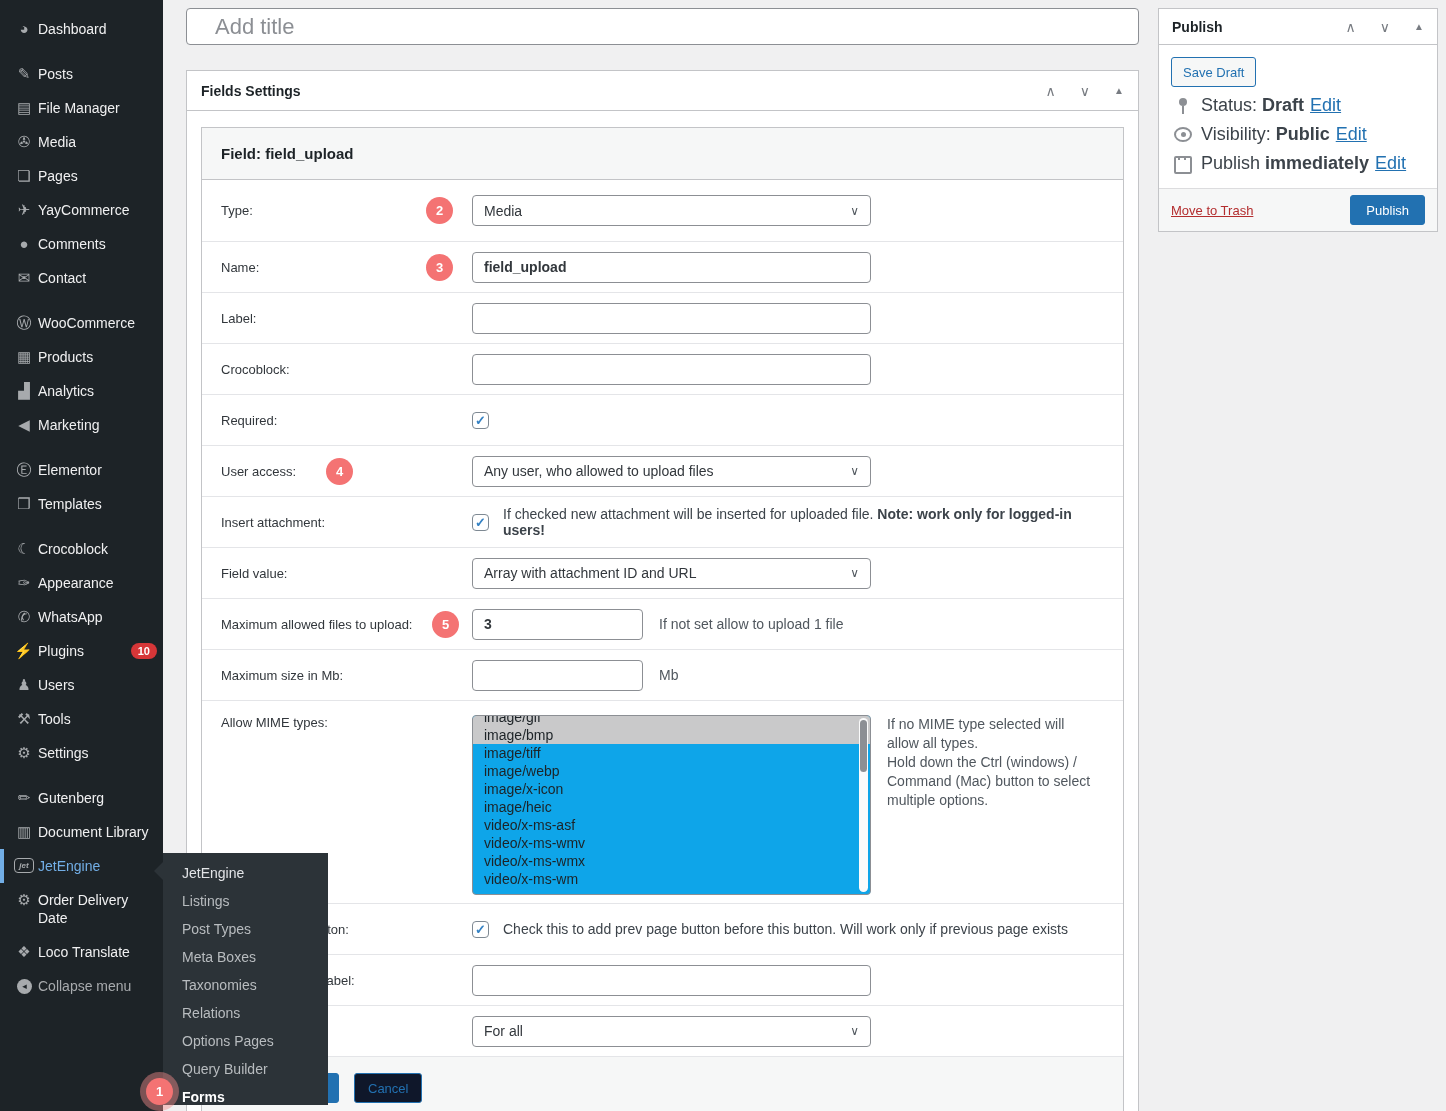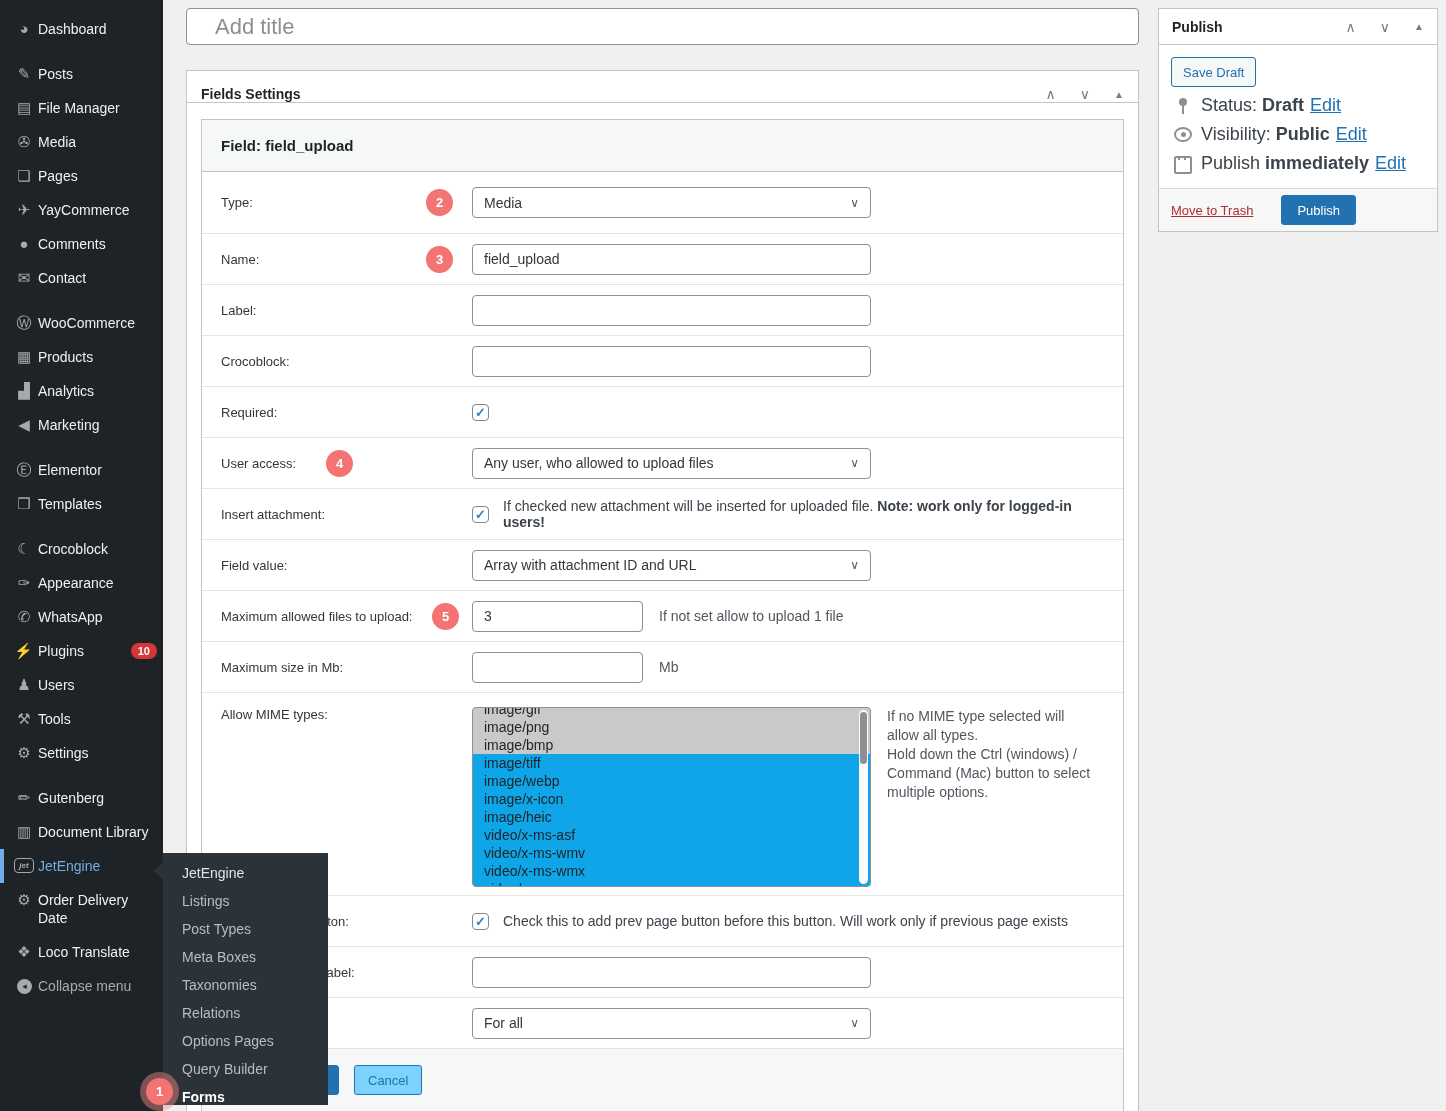--- a/index.html
+++ b/index.html
@@ -27,21 +27,21 @@
   .fly-item.bold { color:#fff; font-weight:bold; }
   .num-badge { width:27px; height:27px; border-radius:50%; background:#f47373; color:#fff; font-size:13px; font-weight:bold; display:flex; align-items:center; justify-content:center; }
   .fly-badge { position:absolute; left:-17px; top:225px; box-shadow:0 0 0 6px rgba(244,140,140,.45); z-index:21; }
 
   
   .main { position:absolute; left:186px; top:0; width:953px; }
   .title-input { margin-top:8px; width:100%; height:37px; border:1px solid #8c8f94; border-radius:4px; background:#fff; font-size:22px; color:#737373; padding:0 28px; font-family:inherit; }
   .title-input::placeholder { color:#8c8f94; }
 
   .postbox { margin-top:25px; background:#fff; border:1px solid #c3c4c7; }
-  .postbox-header { display:flex; align-items:flex-end; height:32px; border-bottom:1px solid #c3c4c7; padding:0 14px; }
+  .postbox-header { display:flex; align-items:center; height:40px; border-bottom:1px solid #c3c4c7; padding:0 14px; }
   .postbox-title { flex:1; font-size:14px; font-weight:bold; color:#1d2327; }
   .handle-icons { display:flex; align-items:center; gap:24px; color:#787c82; font-size:14px; }
   .handle-icons .tri { font-size:10px; }
   .handle-icons span { cursor:pointer; }
 
   .postbox-body { padding:16px 14px 0; }
   .fieldbox { border:1px solid #c3c4c7; }
   .fieldbox-header { background:#f6f7f7; border-bottom:1px solid #c3c4c7; height:52px; display:flex; align-items:center; padding:0 19px; font-size:15px; font-weight:bold; color:#1d2327; }
 
   .frow { display:flex; align-items:center; height:51px; padding:0 19px; border-bottom:1px solid #e4e5e8; position:relative; background:#fff; }
@@ -49,52 +49,52 @@
   .frow.tall { height:203px; align-items:flex-start; padding-top:14px; }
   .frow-label { width:251px; flex-shrink:0; font-size:13px; color:#32373c; }
   .row-badge { position:absolute; top:12px; }
   .frow.first .row-badge { top:17px; }
   .b-type, .b-name { left:224px; }
   .b-access { left:124px; }
   .b-maxfiles { left:230px; }
 
   .ctl-select { width:399px; height:31px; border:1px solid #8c8f94; border-radius:4px; background:#fff; display:flex; align-items:center; justify-content:space-between; padding:0 11px; font-size:14px; color:#32373c; cursor:pointer; flex-shrink:0; }
   .ctl-select .chev { color:#50575e; font-size:12px; }
-  .ctl-input { width:399px; height:31px; border:1px solid #8c8f94; border-radius:4px; padding:8px 11px; font-size:14px; color:#32373c; background:#fff; font-family:inherit; flex-shrink:0; }
+  .ctl-input { width:399px; height:31px; border:1px solid #8c8f94; border-radius:4px; padding:8px 11px; font-size:14px; color:#32373c; background:#fff; font-family:inherit; flex-shrink:0;font-weight:bold; }
   .ctl-input.small { width:171px; }
   .checkbox { width:17px; height:17px; border:1px solid #7e8993; border-radius:4px; background:#fff; display:flex; align-items:center; justify-content:center; color:#3582c4; font-size:13px; font-weight:bold; cursor:pointer; flex-shrink:0; }
   .note { margin-left:14px; font-size:14px; color:#3c434a; }
   .hint { margin-left:16px; font-size:14px; color:#50575e; }
 
   .mime-list { width:399px; height:180px; border:1px solid #8c8f94; border-radius:4px; background:#0ea5e9; overflow:hidden; position:relative; flex-shrink:0; }
   .mime-inner { margin-top:-8px; }
   .mime-opt { font-size:14px; line-height:18px; padding:0 11px; color:#1d2327; white-space:nowrap; cursor:pointer; }
   .mime-opt.sel { background:#c9c9ca; }
   .mime-scroll { position:absolute; top:2px; right:2px; width:9px; bottom:2px; background:#fbfbfb; border-radius:5px; }
   .mime-scroll .thumb { position:absolute; top:2px; left:1px; width:7px; height:52px; background:#8c8f94; border-radius:4px; cursor:pointer; }
   .mime-help { margin-left:16px; width:212px; font-size:14px; color:#50575e; line-height:19px; }
   .mime-help p { margin:0; }
 
   .fieldbox-footer { background:#f6f7f7; padding:16px 19px 22px; display:flex; gap:15px; }
   .btn { height:30px; border-radius:3px; font-size:13px; display:flex; align-items:center; padding:0 13px; cursor:pointer; font-family:inherit; }
   .btn-primary { background:#2271b1; border:1px solid #2271b1; color:#fff; }
-  .btn-secondary { background:#7dd3fc; border:1px solid #2271b1; color:#2271b1; }
+  .btn-secondary { background:#0f172a; border:1px solid #2271b1; color:#2271b1; }
   .btn-apply { width:118px; justify-content:center; }
 
   
   .publish { position:absolute; left:1158px; top:8px; width:280px; background:#fff; border:1px solid #c3c4c7; }
   .pub-header { height:36px; display:flex; align-items:center; padding:0 13px; border-bottom:1px solid #c3c4c7; }
   .pub-title { flex:1; font-size:14px; font-weight:bold; color:#1d2327; }
   .pub-body { padding:12px 12px 6px; }
   .btn-save { background:#f6f7f7; border:1px solid #2271b1; color:#2271b1; height:30px; border-radius:3px; font-size:13px; padding:0 11px; cursor:pointer; font-family:inherit; }
   .pub-row { display:flex; align-items:center; margin:8px 3px; font-size:18px; color:#3c434a;text-align:right; }
   .pub-icon { width:18px; margin-right:9px; color:#8c8f94; display:flex; justify-content:center; flex-shrink:0; position:relative; height:16px; }
   .edit-link { color:#2271b1; text-decoration:underline; margin-left:6px; cursor:pointer; }
   .pub-row b { margin-left:5px; }
-  .pub-footer { background:#f6f7f7; border-top:1px solid #dcdcde; height:43px; display:flex; align-items:center; padding:0 12px;gap:28px; }
+  .pub-footer { background:#f6f7f7; border-top:1px solid #dcdcde; height:43px; display:flex; align-items:center; justify-content:space-between; padding:0 12px;gap:28px; }
   .trash-link { color:#b32d2e; text-decoration:underline; font-size:13px; cursor:pointer; }
   .btn-publish { background:#2271b1; border:1px solid #2271b1; color:#fff; height:30px; border-radius:3px; font-size:13px; padding:0 15px; cursor:pointer; font-family:inherit; }
 
   
   .icon-pin::before { content:""; position:absolute; left:5px; top:0; width:8px; height:8px; border-radius:50%; background:#8c8f94; }
   .icon-pin::after { content:""; position:absolute; left:8px; top:8px; width:2px; height:8px; background:#8c8f94; }
   .icon-eye { align-items:center; }
   .icon-eye::before { content:""; width:16px; height:11px; border:2px solid #8c8f94; border-radius:50%; }
   .icon-eye::after { content:""; position:absolute; left:6.5px; top:5.5px; width:5px; height:5px; border-radius:50%; background:#8c8f94; }
   .icon-cal::before { content:""; width:14px; height:14px; border:2px solid #8c8f94; border-radius:2px; }
@@ -315,21 +315,20 @@
             <span class="frow-label">Maximum size in Mb:</span>
             <input class="ctl-input small" type="text" style="">
             <span class="hint">Mb</span>
           </div>
 
           <div class="frow tall">
             <span class="frow-label">Allow MIME types:</span>
             <div class="mime-list">
               <div class="mime-inner">
                   <div class="mime-opt sel">image/gif</div>
-                  <div class="mime-opt sel">image/png</div>
                   <div class="mime-opt sel">image/bmp</div>
                   <div class="mime-opt">image/tiff</div>
                   <div class="mime-opt">image/webp</div>
                   <div class="mime-opt">image/x-icon</div>
                   <div class="mime-opt">image/heic</div>
                   <div class="mime-opt">video/x-ms-asf</div>
                   <div class="mime-opt">video/x-ms-wmv</div>
                   <div class="mime-opt">video/x-ms-wmx</div>
                   <div class="mime-opt">video/x-ms-wm</div>
                 </div>

